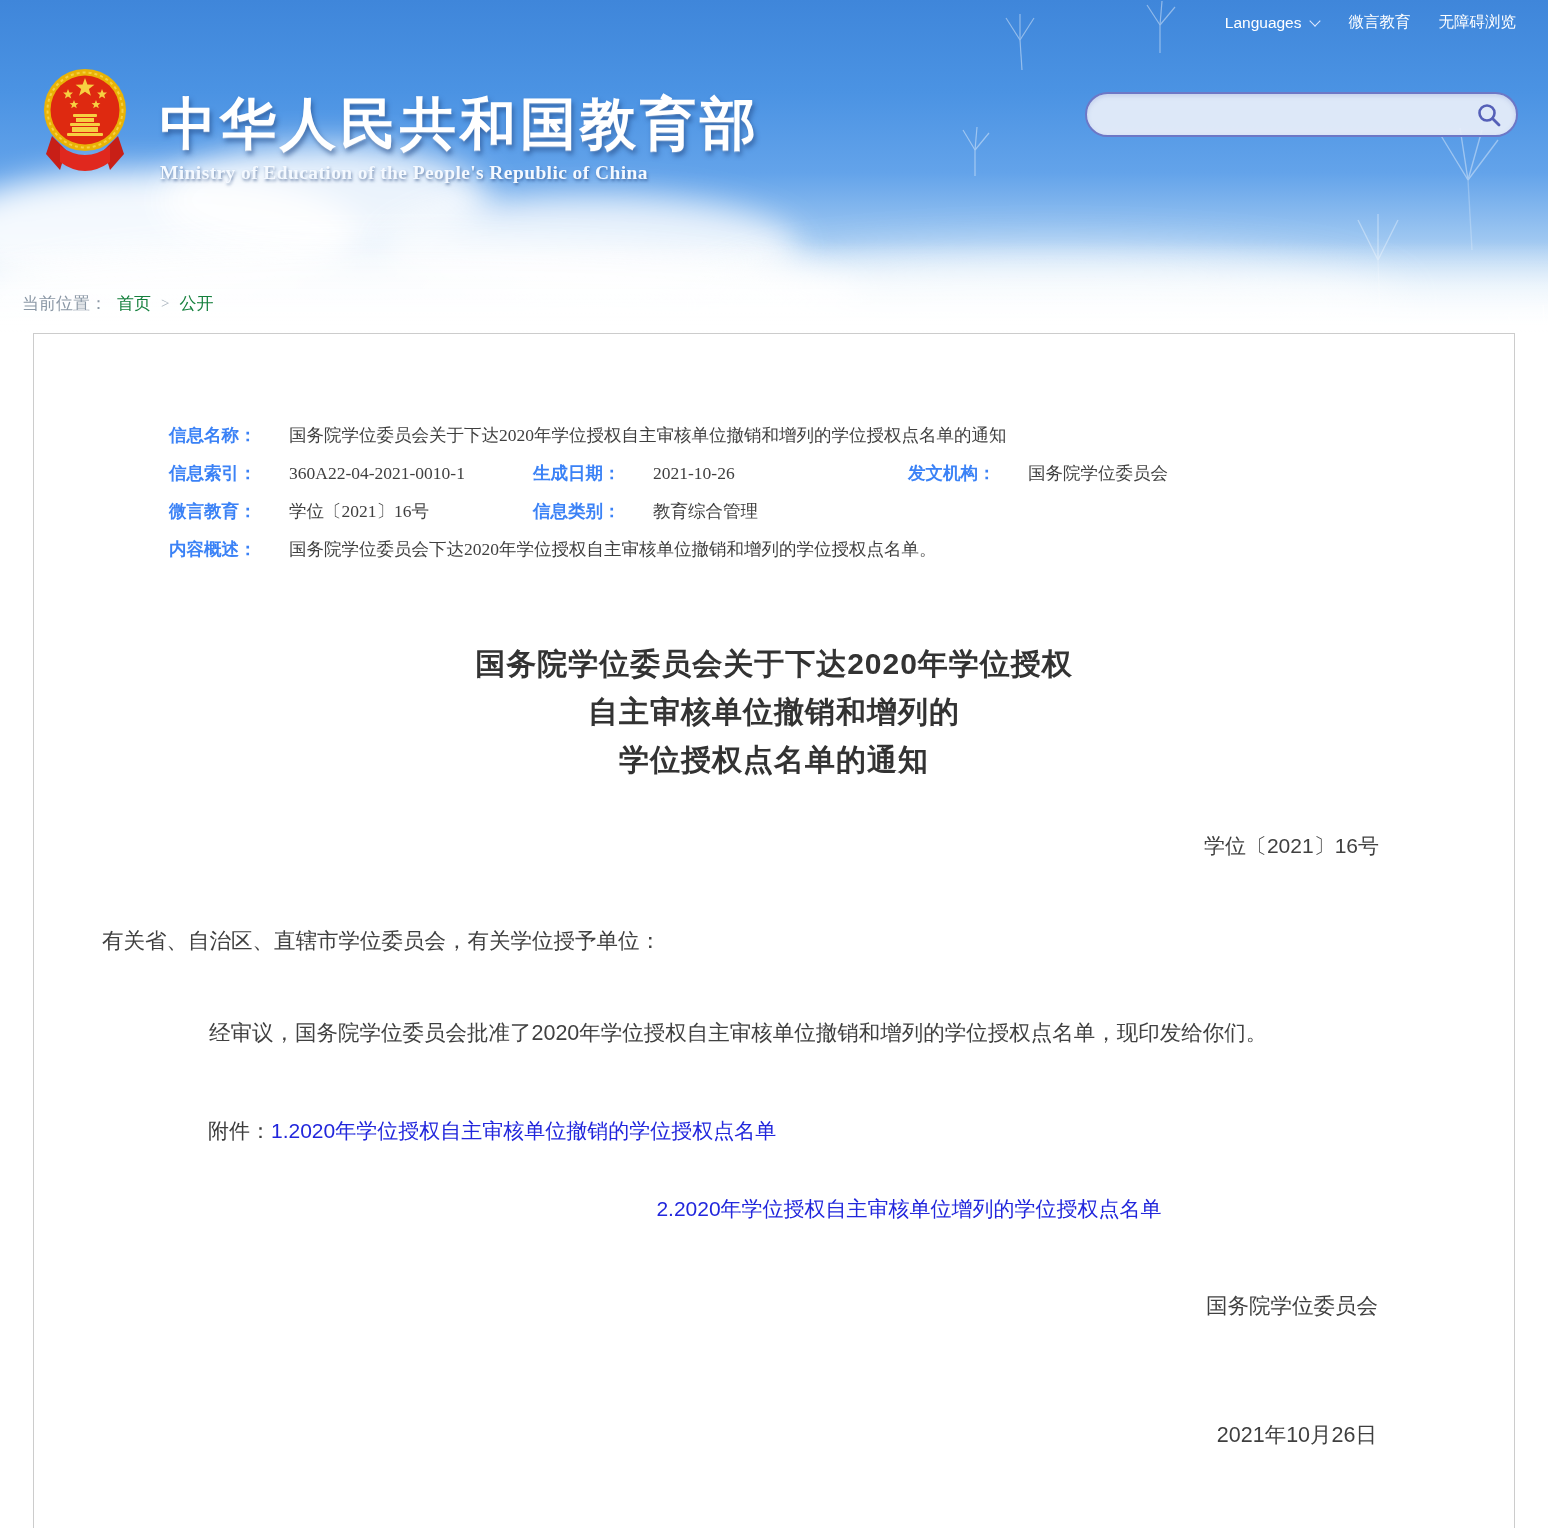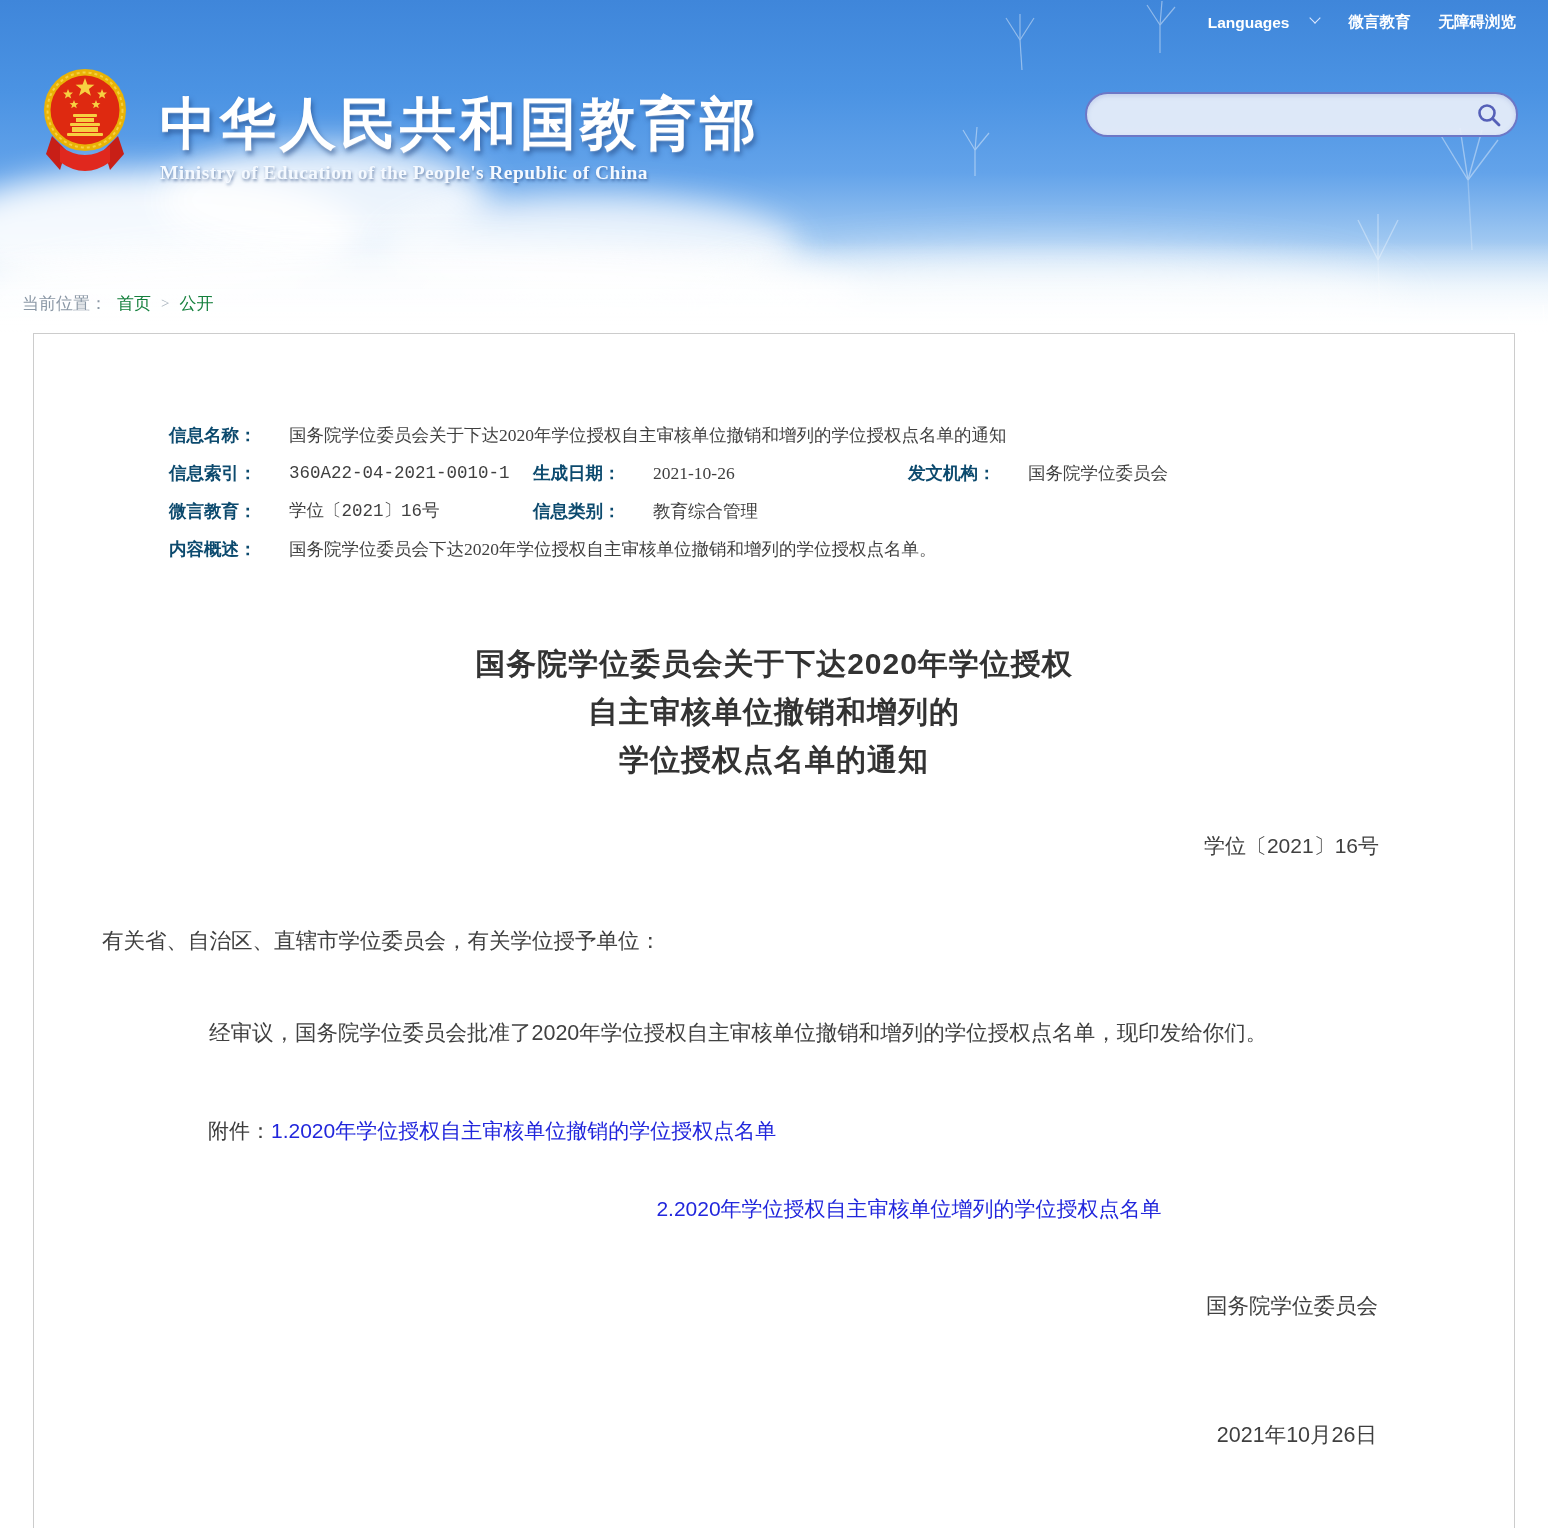--- a/index.html
+++ b/index.html
@@ -30,21 +30,21 @@
   }
   .dandelion { position:absolute; right:-30px; top:60px; opacity:.55; pointer-events:none; }
   .seeds { position:absolute; left:930px; top:0; opacity:.5; pointer-events:none; }
 
   
   .topnav {
     position:absolute; top:12px; right:32px; z-index:6;
     display:flex; align-items:center; gap:28px;
     color:#ffffff; font-size:15.5px;
   }
-  .topnav .navitem { cursor:pointer; display:flex; gap:20px;font-weight:bold; }
+  .topnav .navitem { cursor:pointer; display:flex; align-items:center; gap:8px; }
   .chevron { width:11px; height:11px; display:inline-block; position:relative; top:-2px; }
   .chevron::after {
     content:""; position:absolute; left:1px; top:2px; width:7px; height:7px;
     border-right:1.6px solid #dfe9ff; border-bottom:1.6px solid #dfe9ff;
     transform:rotate(45deg);
   }
 
   
   .logo-area { position:absolute; left:40px; top:58px; display:flex; align-items:flex-end; z-index:5;font-family:Liberation Serif, serif; }
   .emblem { width:90px; height:126px; }
@@ -90,23 +90,23 @@
     padding-top:82px;
   }
 
   
   .meta {
     margin-left:135px; margin-right:40px;
     font-family:"Liberation Serif","DejaVu Serif",serif;
     font-size:17.5px; color:#3f3f3f;
   }
   .meta-row { display:flex; align-items:flex-start; line-height:38px; }
-  .m-label { font-weight:bold; width:120px; flex-shrink:0; color:#0c4a6e; }
+  .m-label { font-weight:bold; width:120px; flex-shrink:0; color:#3b82f6; }
   .m-val { color:#3f3f3f; }
-  .w1 { width:244px; flex-shrink:0;font-family:Liberation Mono, monospace; }
+  .w1 { width:244px; flex-shrink:0; }
   .w2 { width:255px; flex-shrink:0; }
 
   
   .doc-title {
     margin-top:72px; text-align:center;
     font-size:30px; font-weight:bold; color:#333333; line-height:48px;
     letter-spacing:1px;
   }
   .doc-number {
     margin-top:48px; margin-right:135px; text-align:right;

